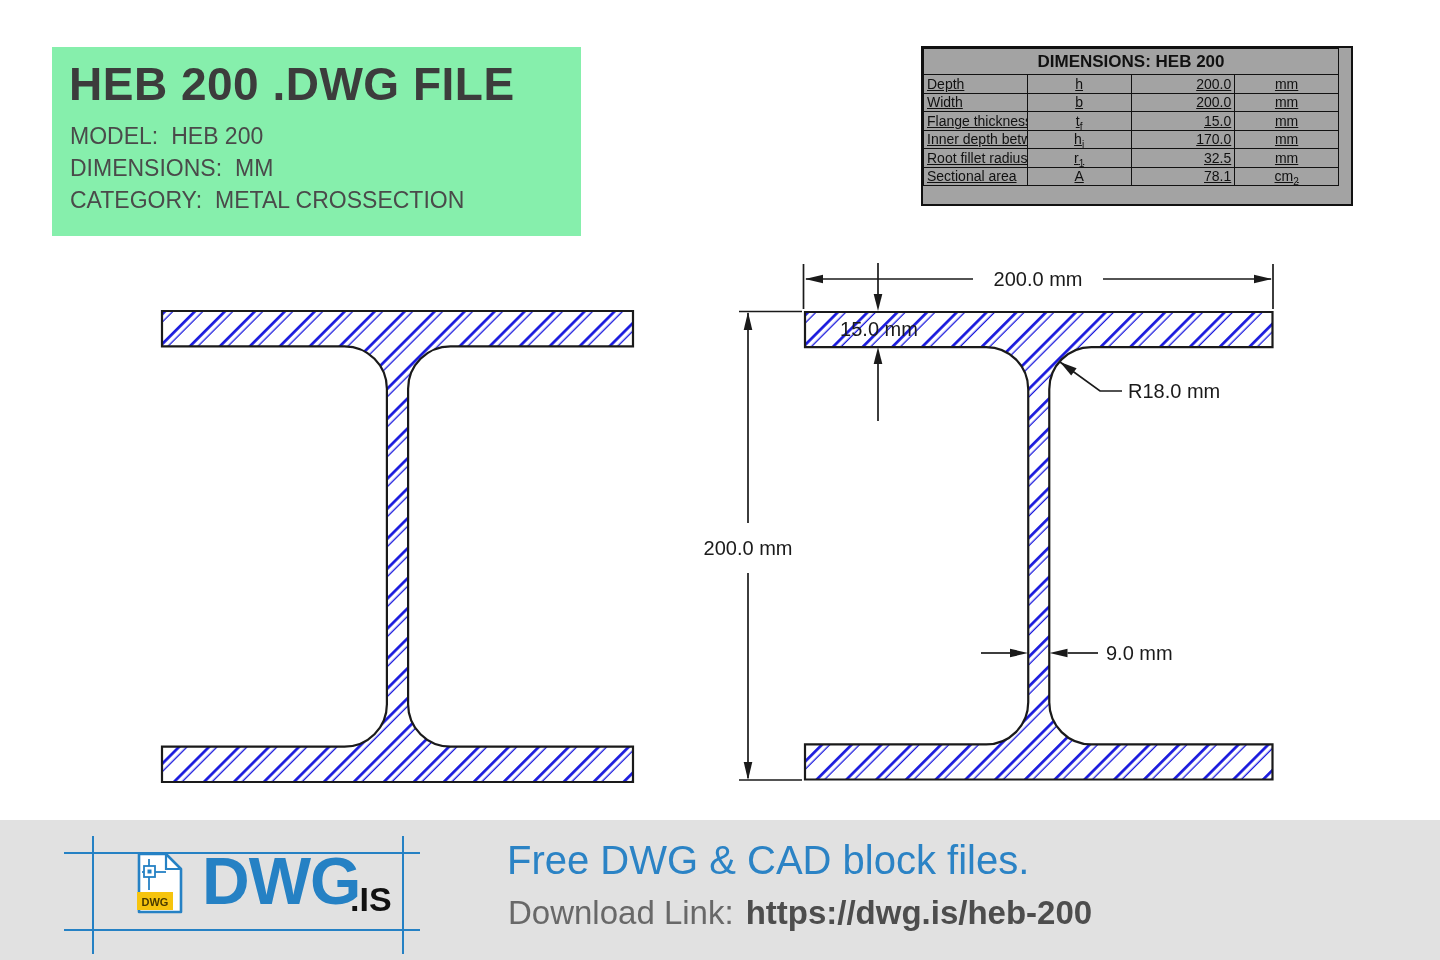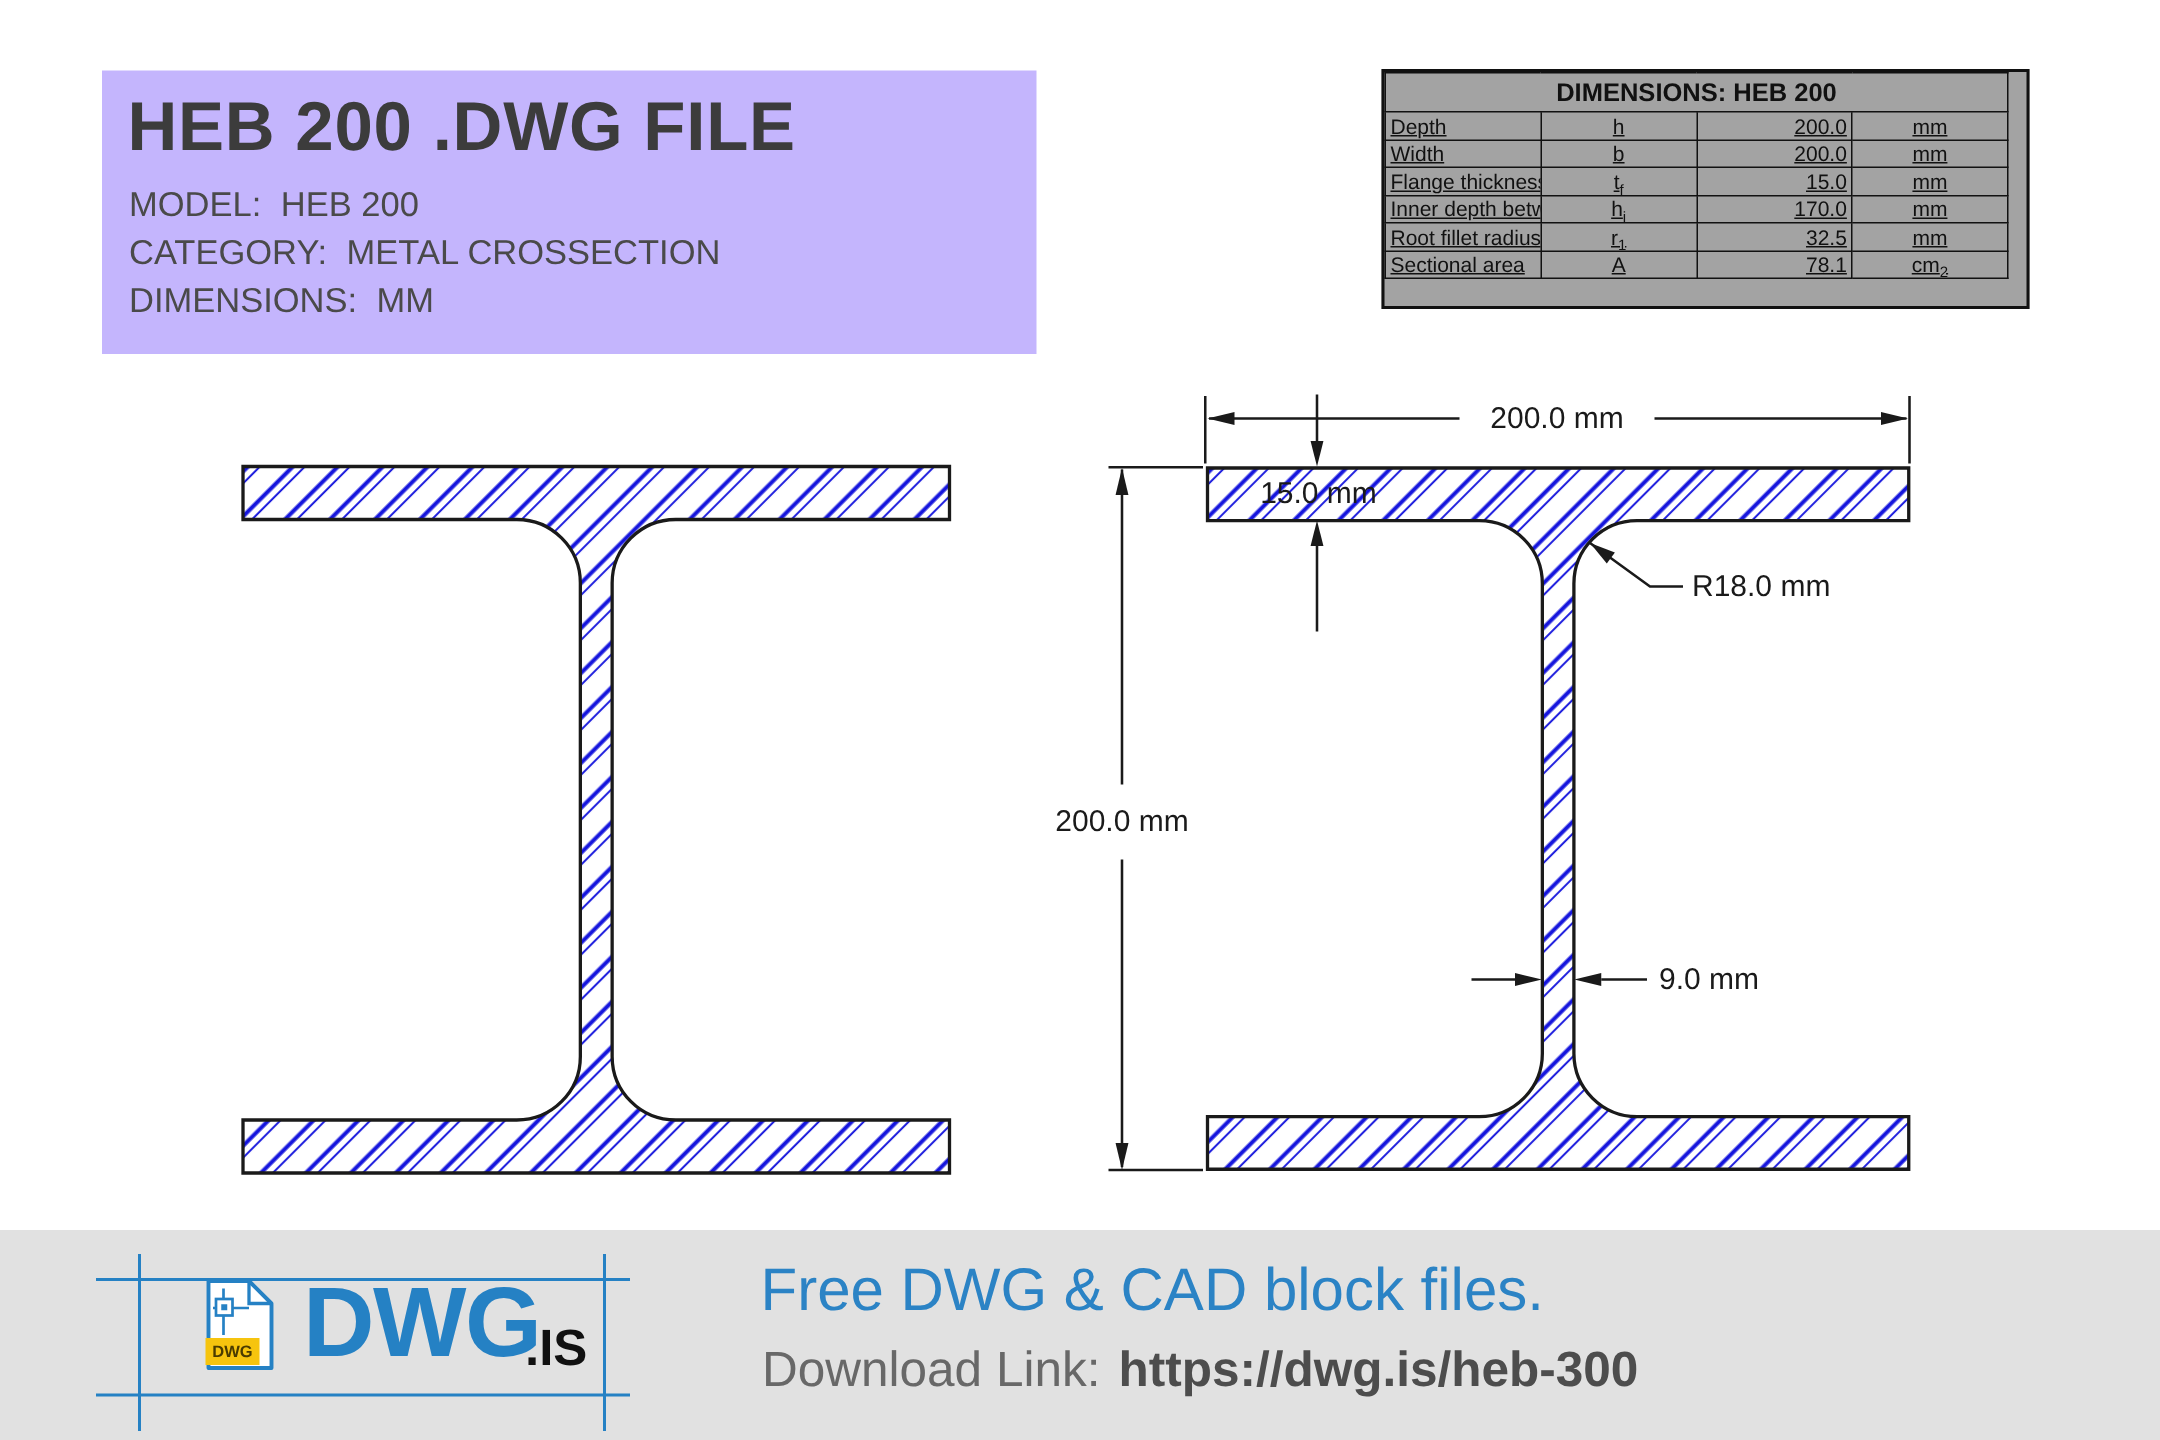--- a/index.html
+++ b/index.html
@@ -4,22 +4,22 @@
 <style>
   html,body{margin:0;padding:0;}
   body{
     width:1440px;height:960px;position:relative;overflow:hidden;
     background:#ffffff;
     font-family:"Liberation Sans", sans-serif;
     color:#1a1a1a;
   }
   
   .header-box{
-    position:absolute;left:68px;top:47px;width:623px;height:189px;
-    background:#c4b5fd;box-sizing:border-box;
+    position:absolute;left:52px;top:47px;width:529px;height:189px;
+    background:#86efac;box-sizing:border-box;
   }
   .header-box h1{
     margin:12px 0 0 17px;font-size:46px;font-weight:bold;
     color:#3c3c3c;letter-spacing:.5px;line-height:1.1;
   }
   .header-info{margin:10px 0 0 18px;font-size:23px;color:#4a4a4a;line-height:32px;}
   .info-line .lbl{margin-right:13px;}
   
   .spec-table{
     position:absolute;left:921px;top:46px;width:432px;height:160px;
@@ -73,24 +73,24 @@
 </head>
 <body>
 
 <section class="header-box">
   <h1>HEB 200 .DWG FILE</h1>
   <div class="header-info">
     <div class="info-line">
       <span class="lbl">MODEL:</span><span class="val">HEB 200</span>
     </div>
     <div class="info-line">
-      <span class="lbl">CATEGORY:</span><span class="val">METAL CROSSECTION</span>
+      <span class="lbl">DIMENSIONS:</span><span class="val">MM</span>
     </div>
     <div class="info-line">
-      <span class="lbl">DIMENSIONS:</span><span class="val">MM</span>
+      <span class="lbl">CATEGORY:</span><span class="val">METAL CROSSECTION</span>
     </div>
   </div>
 </section>
 
 <div class="spec-table">
   <table>
     <thead>
       <tr>
         <th colspan="4">DIMENSIONS: HEB 200</th>
       </tr>
@@ -212,15 +212,15 @@
       <rect x="11.5" y="17.5" width="4" height="4" fill="#2581c4"></rect>
       <rect x="1" y="40" width="36" height="18" fill="#f6c40e"></rect>
       <text x="19" y="49.5" text-anchor="middle" dominant-baseline="central" font-size="11" font-weight="bold" fill="#4a3b00">DWG</text>
     </svg>
     <span class="logo-dwg">DWG</span>
     <span class="logo-is">.IS</span>
   </div>
 
   <div class="tagline">Free DWG &amp; CAD block files.</div>
   <div class="dl-line">
-    <span>Download Link:</span><span class="dl-url">https://dwg.is/heb-300</span>
+    <span>Download Link:</span><span class="dl-url">https://dwg.is/heb-200</span>
   </div>
 </footer>
 
 </body></html>

